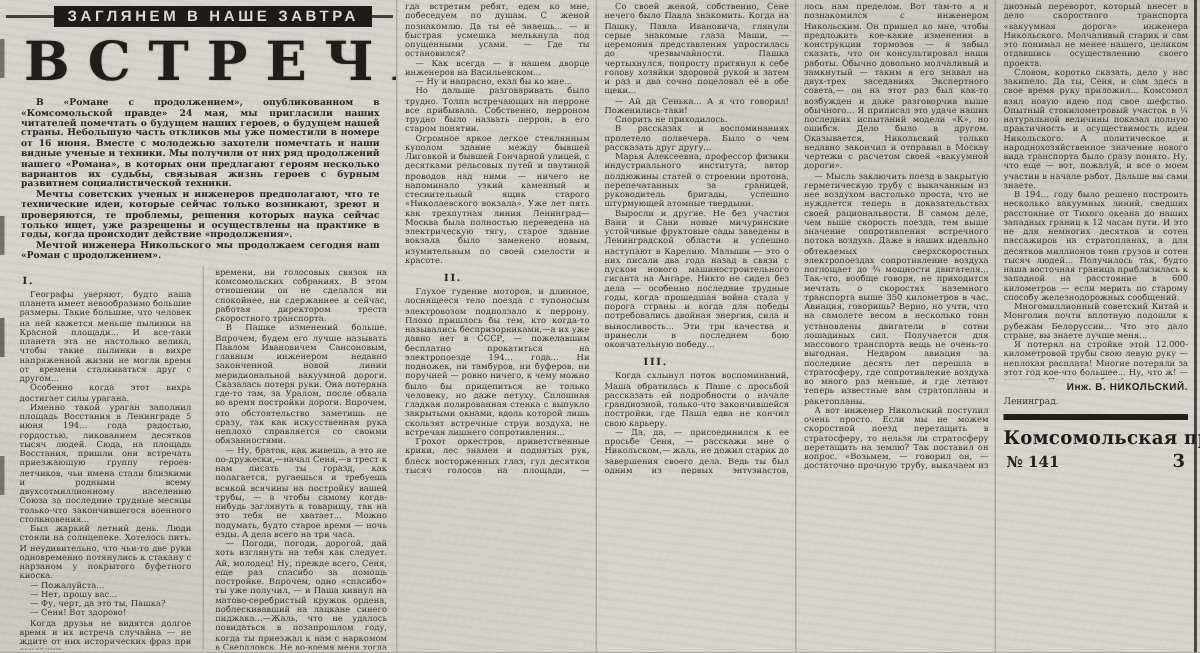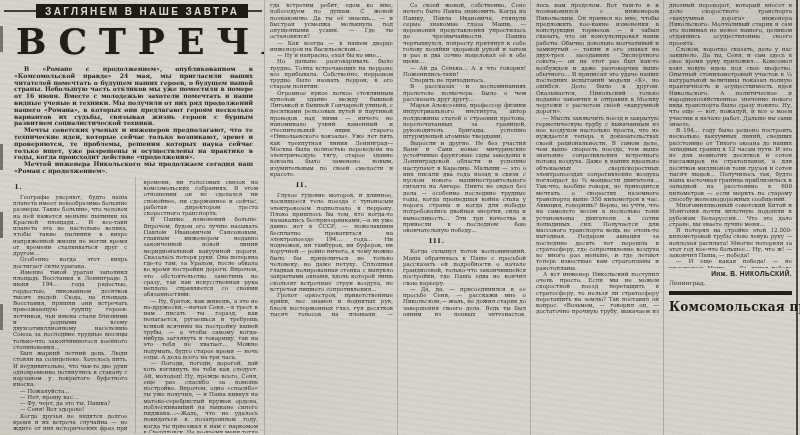--- a/index.html
+++ b/index.html
@@ -177,15 +177,19 @@
         <p>И друзья вышли на балкон.</p>
         <p>Широкая водная гладь залива — бывшей «Маркизовой лужи» — горела красками заката. Белыми черточками обозначались следы легких скоростных глиссеров. Тонкой ниточкой виднелась вдали полоса Кронштадтской дамбы, верного стража Ленинграда от наводнений. Далеко где-то в синей выси вибрировали серебряные ленты многоместного пассажирского самолета. Рабочий гомон несся снизу, из зелени прибрежного парка. Утром шел дождь, но сейчас и на западе и на востоке небо было спокойно и чисто...</p>
       </div>
     <div class="signature">
       <div class="sig-author">Инж. В. НИКОЛЬСКИЙ.</div>
       <div class="sig-place">Ленинград.</div>
     </div>
     <div class="footer">
       <div class="footer-rule"></div>
       <div class="masthead">Комсомольская правда</div>
+      <div class="footer-row">
+        <span class="issue">№ 141</span>
+        <span class="pageno">3</span>
+      </div>
     </div>
   </div>
 </div>
 
 </body></html>

